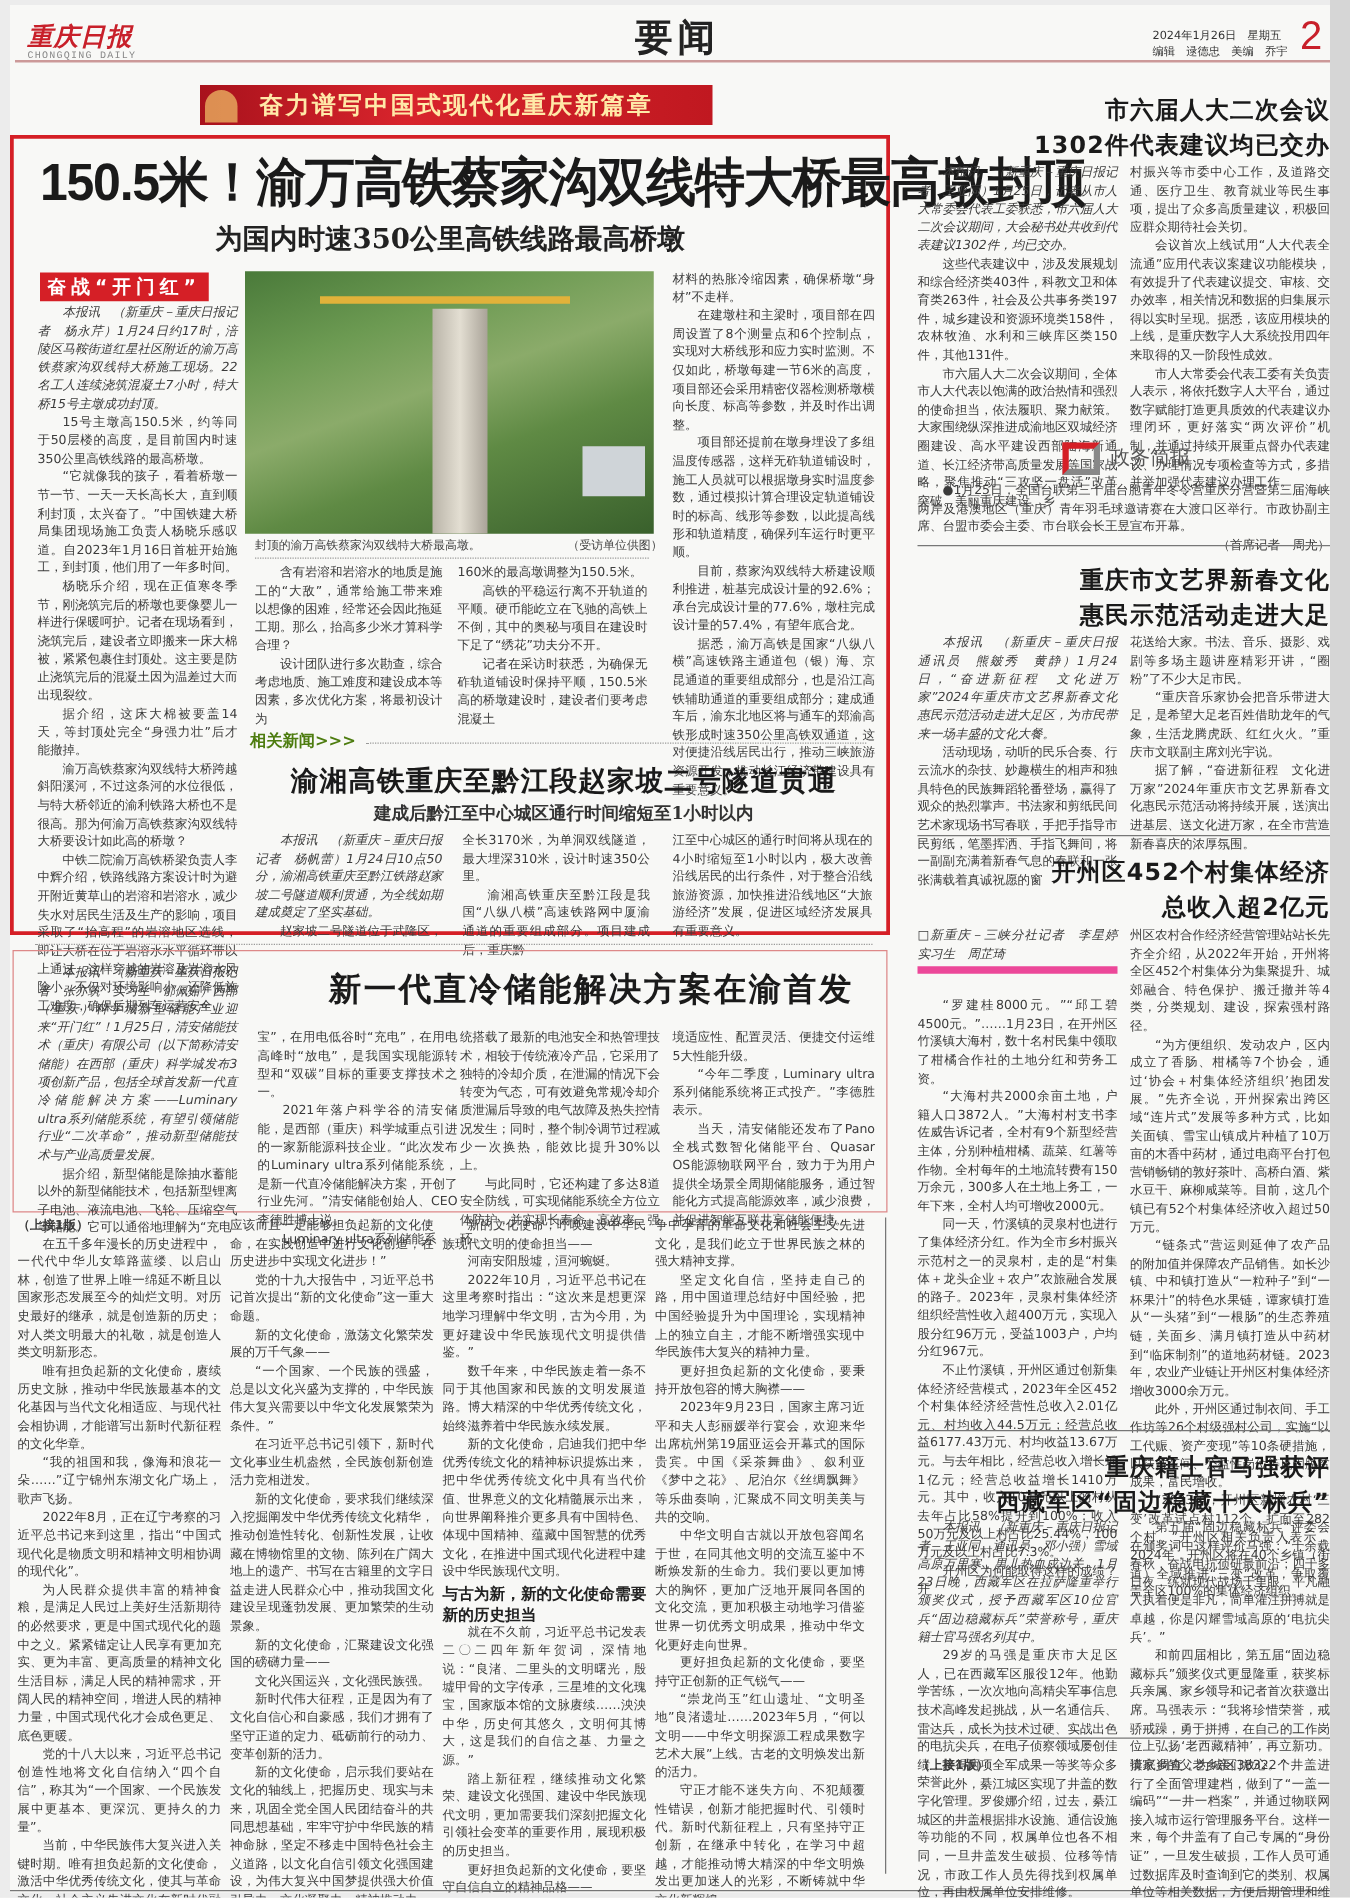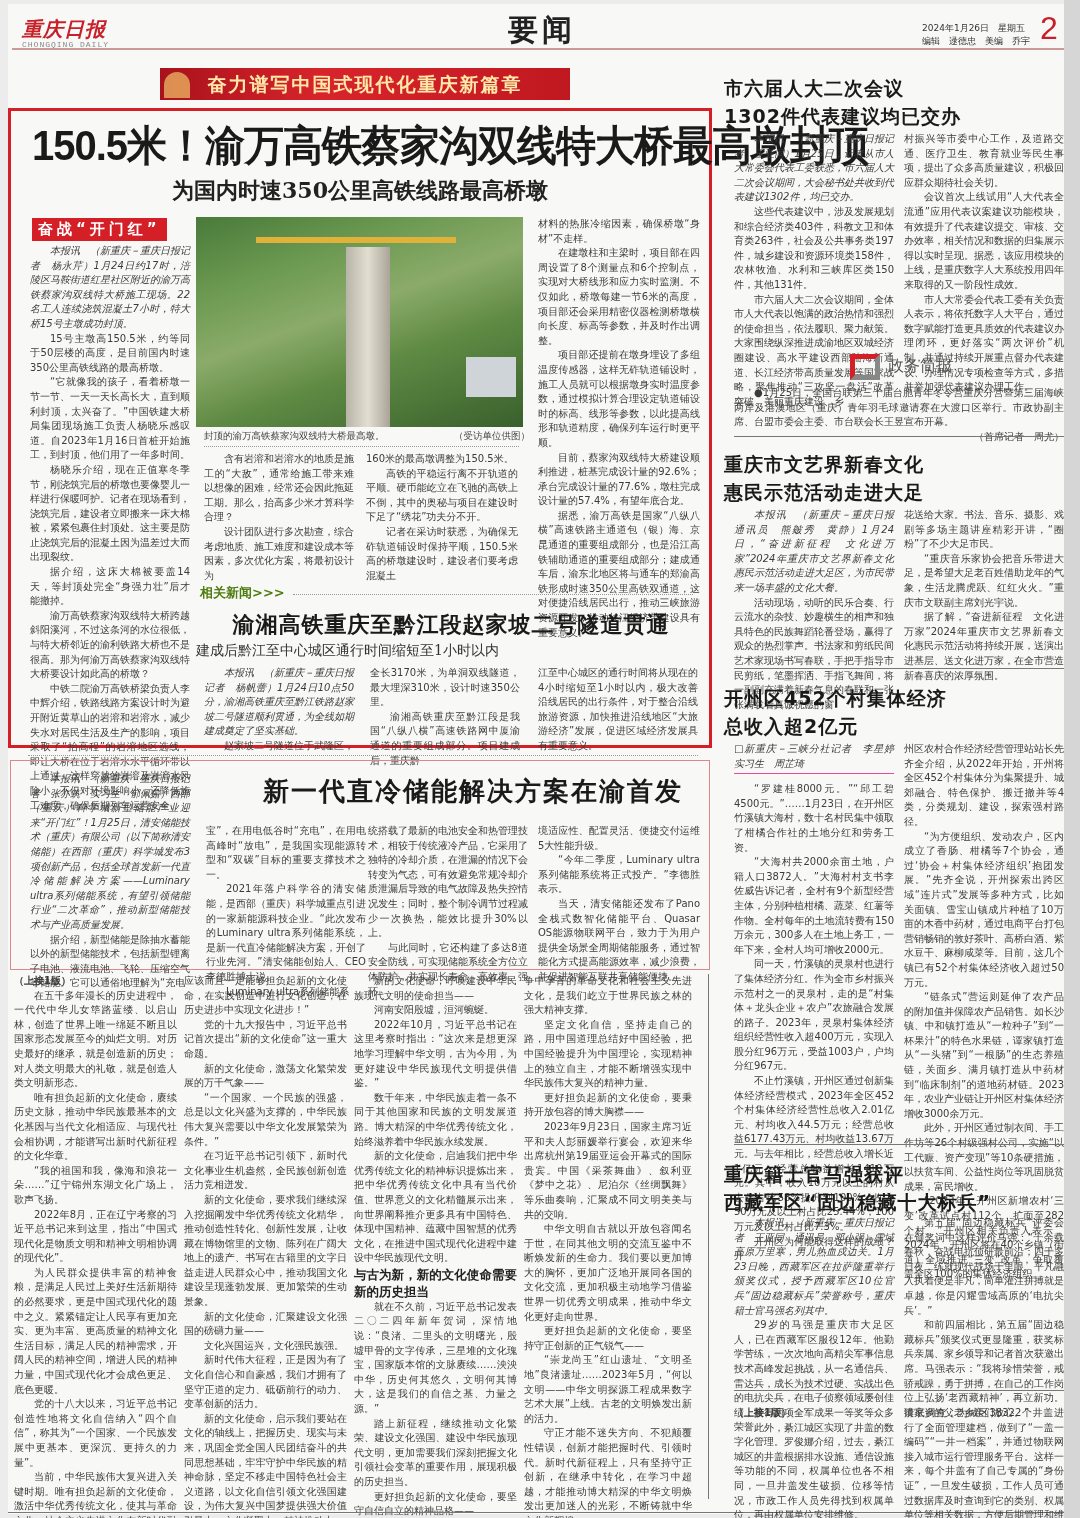--- a/index.html
+++ b/index.html
@@ -25,24 +25,24 @@
 .col .byline{font-style:italic}
 .photo{left:188px;top:213px;width:327px;height:210px;overflow:hidden;background:linear-gradient(160deg,#4a7a3a 0%,#6c9a52 25%,#8bab6a 45%,#5f8a44 65%,#39602c 100%)}
 .photo .pier{position:absolute;left:150px;top:30px;width:44px;height:180px;background:linear-gradient(90deg,#b9b4a8,#e3ded2 50%,#a9a398)}
 .photo .crane{position:absolute;left:60px;top:20px;width:200px;height:6px;background:#e1b23a}
 .photo .house{position:absolute;left:270px;top:140px;width:50px;height:40px;background:#cfd4d8}
 .caption{left:196px;top:426px;width:315px;font-size:9.5px;color:#444;font-family:"DejaVu Sans",sans-serif}
 .caption-credit{left:446px;top:426px;font-size:9.5px;color:#444;font-family:"DejaVu Sans",sans-serif}
 .dot-rule{border-top:1px dotted #999;height:0}
 .related-label{left:192px;top:580px;font-size:13px;font-weight:bold;color:#4d7c0f;font-family:"DejaVu Sans",sans-serif}
 .head2{left:188px;top:606px;width:510px;text-align:center;font-size:22px;font-weight:bold;color:#1a1a1a;font-family:"DejaVu Sans",sans-serif;letter-spacing:1px}
-.sub2{left:188px;top:638px;width:510px;text-align:left;font-size:14px;font-weight:normal;color:#333}
+.sub2{left:188px;top:638px;width:510px;text-align:center;font-size:14px;font-weight:bold;color:#333}
 .head3{left:230px;top:770px;width:470px;text-align:center;font-size:26px;font-weight:bold;color:#1a1a1a;font-family:"DejaVu Sans",sans-serif;letter-spacing:2px}
 .light-box{left:2px;top:756px;width:700px;height:210px;border:1px solid #d88}
-.rhead{text-align:left;font-weight:bold;font-family:"DejaVu Sans",sans-serif;color:#1a1a1a;font-size:19px;line-height:28px;letter-spacing:1px}
+.rhead{text-align:right;font-weight:bold;font-family:"DejaVu Sans",sans-serif;color:#1a1a1a;font-size:19px;line-height:28px;letter-spacing:1px}
 .rule{height:1px;background:#777}
 .brief-logo{left:842px;top:350px;width:30px;height:26px;border:5px solid #d51f26;border-right-color:#888;border-bottom-color:#888}
 .brief-label{left:880px;top:352px;font-size:16px;color:#555;font-family:"DejaVu Sans",sans-serif}
 .subhead-inline{font-weight:bold;font-size:12.5px;color:#222;text-indent:0!important;line-height:17px;font-family:"DejaVu Sans",sans-serif}
 .vline{width:1px;background:#777}
 .right-edge{left:1064px;top:0;width:16px;height:1518px;background:#d6d6d6}
 </style>
 </head>
 <body>
 
@@ -223,21 +223,21 @@
     <p>“重庆音乐家协会把音乐带进大足，是希望大足老百姓借助龙年的气象，生活龙腾虎跃、红红火火。”重庆市文联副主席刘光宇说。</p>
     <p>据了解，“奋进新征程　文化进万家”2024年重庆市文艺界新春文化惠民示范活动将持续开展，送演出进基层、送文化进万家，在全市营造新春喜庆的浓厚氛围。</p>
   </div>
   <div class="abs rule" style="left:726px;top:664px;width:330px;"></div>
 
   <div class="abs rhead" style="left:716px;top:680px;width:340px;">
     <div>开州区452个村集体经济</div>
     <div>总收入超2亿元</div>
   </div>
   <div class="abs col" style="left:726px;top:738px;width:160px;">
-    <p class="byline" style="text-indent:0;border-bottom:1px solid #ec4899;padding-bottom:2px;margin-bottom:8px">□新重庆－三峡分社记者　李星婷　实习生　周芷琦</p>
+    <p class="byline" style="text-indent:0;border-bottom:6px solid #ec4899;padding-bottom:2px;margin-bottom:19px">□新重庆－三峡分社记者　李星婷　实习生　周芷琦</p>
     <p>“罗建桂8000元。”“邱工碧4500元。”……1月23日，在开州区竹溪镇大海村，数十名村民集中领取了柑橘合作社的土地分红和劳务工资。</p>
     <p>“大海村共2000余亩土地，户籍人口3872人。”大海村村支书李佐威告诉记者，全村有9个新型经营主体，分别种植柑橘、蔬菜、红薯等作物。全村每年的土地流转费有150万余元，300多人在土地上务工，一年下来，全村人均可增收2000元。</p>
     <p>同一天，竹溪镇的灵泉村也进行了集体经济分红。作为全市乡村振兴示范村之一的灵泉村，走的是“村集体＋龙头企业＋农户”农旅融合发展的路子。2023年，灵泉村集体经济组织经营性收入超400万元，实现入股分红96万元，受益1003户，户均分红967元。</p>
     <p>不止竹溪镇，开州区通过创新集体经济经营模式，2023年全区452个村集体经济经营性总收入2.01亿元、村均收入44.5万元；经营总收益6177.43万元、村均收益13.67万元。与去年相比，经营总收入增长近1亿元；经营总收益增长1410万元。其中，收入10万元以上的村从去年占比58%提升到100%；收入50万元及以上村占比25.44%，100万元及以上村占比7.3%。</p>
     <p>开州区为何能取得这样的成绩？开</p>
   </div>
   <div class="abs col" style="left:896px;top:738px;width:160px;">
     <p style="text-indent:0">州区农村合作经济经营管理站站长先齐全介绍，从2022年开始，开州将全区452个村集体分为集聚提升、城郊融合、特色保护、搬迁撤并等4类，分类规划、建设，探索强村路径。</p>
     <p>“为方便组织、发动农户，区内成立了香肠、柑橘等7个协会，通过‘协会＋村集体经济组织’抱团发展。”先齐全说，开州探索出跨区域“连片式”发展等多种方式，比如关面镇、雪宝山镇成片种植了10万亩的木香中药材，通过电商平台打包营销畅销的敦好茶叶、高桥白酒、紫水豆干、麻柳咸菜等。目前，这几个镇已有52个村集体经济收入超过50万元。</p>
     <p>“链条式”营运则延伸了农产品的附加值并保障农产品销售。如长沙镇、中和镇打造从“一粒种子”到“一杯果汁”的特色水果链，谭家镇打造从“一头猪”到“一根肠”的生态养殖链，关面乡、满月镇打造从中药材到“临床制剂”的道地药材链。2023年，农业产业链让开州区村集体经济增收3000余万元。</p>

